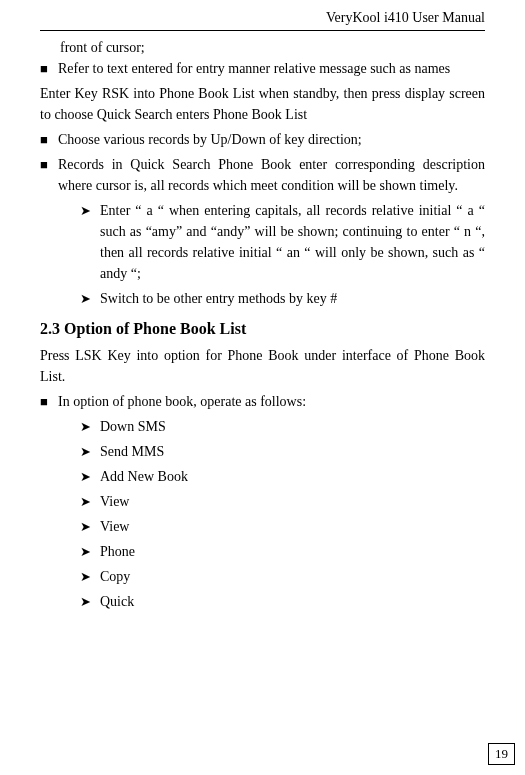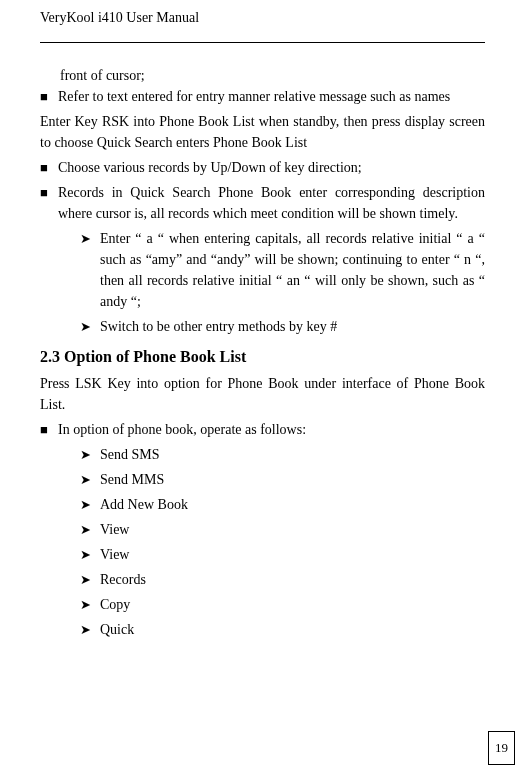--- a/index.html
+++ b/index.html
@@ -19,25 +19,25 @@
     }
 
     .page-container {
       width: 525px;
       min-height: 775px;
       padding: 10px 40px 40px 40px;
       position: relative;
     }
 
     .page-header {
-      text-align: left;
+      text-align: right;
       font-size: 14px;
       border-bottom: 1px solid #000;
-      padding-bottom: 16px;
-      margin-bottom: 22px;
+      padding-bottom: 4px;
+      margin-bottom: 6px;
     }
 
     .content {
       font-size: 14px;
       line-height: 1.5;
     }
 
     .indent-block {
       margin-left: 20px;
     }
@@ -81,21 +81,21 @@
 
     .text-justify {
       text-align: justify;
     }
 
     .page-number {
       position: absolute;
       bottom: 10px;
       right: 10px;
       border: 1px solid #000;
-      padding: 8px 6px;
+      padding: 2px 6px;
       font-size: 13px;
     }
   </style>
 </head>
 <body>
 
 <div class="page-container">
 
   <div class="page-header">
     <span>VeryKool i410 User Manual</span>
@@ -140,41 +140,41 @@
     <div class="paragraph">Press LSK Key into option for Phone Book under interface of Phone Book List.</div>
 
     <div class="bullet-square">
       <span class="bullet-icon">■</span>
       <span>In option of phone book, operate as follows:</span>
     </div>
 
     <div id="sub-bullets-container">
     <div class="bullet-arrow">
           <span class="arrow-icon">➤</span>
-          <span>Send SMS</span>
+          <span>Down SMS</span>
         </div>
         <div class="bullet-arrow">
           <span class="arrow-icon">➤</span>
           <span>Send MMS</span>
         </div>
         <div class="bullet-arrow">
           <span class="arrow-icon">➤</span>
           <span>Add New Book</span>
         </div>
         <div class="bullet-arrow">
           <span class="arrow-icon">➤</span>
           <span>View</span>
         </div>
         <div class="bullet-arrow">
           <span class="arrow-icon">➤</span>
           <span>View</span>
         </div>
         <div class="bullet-arrow">
           <span class="arrow-icon">➤</span>
-          <span>Records</span>
+          <span>Phone</span>
         </div>
         <div class="bullet-arrow">
           <span class="arrow-icon">➤</span>
           <span>Copy</span>
         </div>
         <div class="bullet-arrow">
           <span class="arrow-icon">➤</span>
           <span>Quick</span>
         </div>
       </div>

